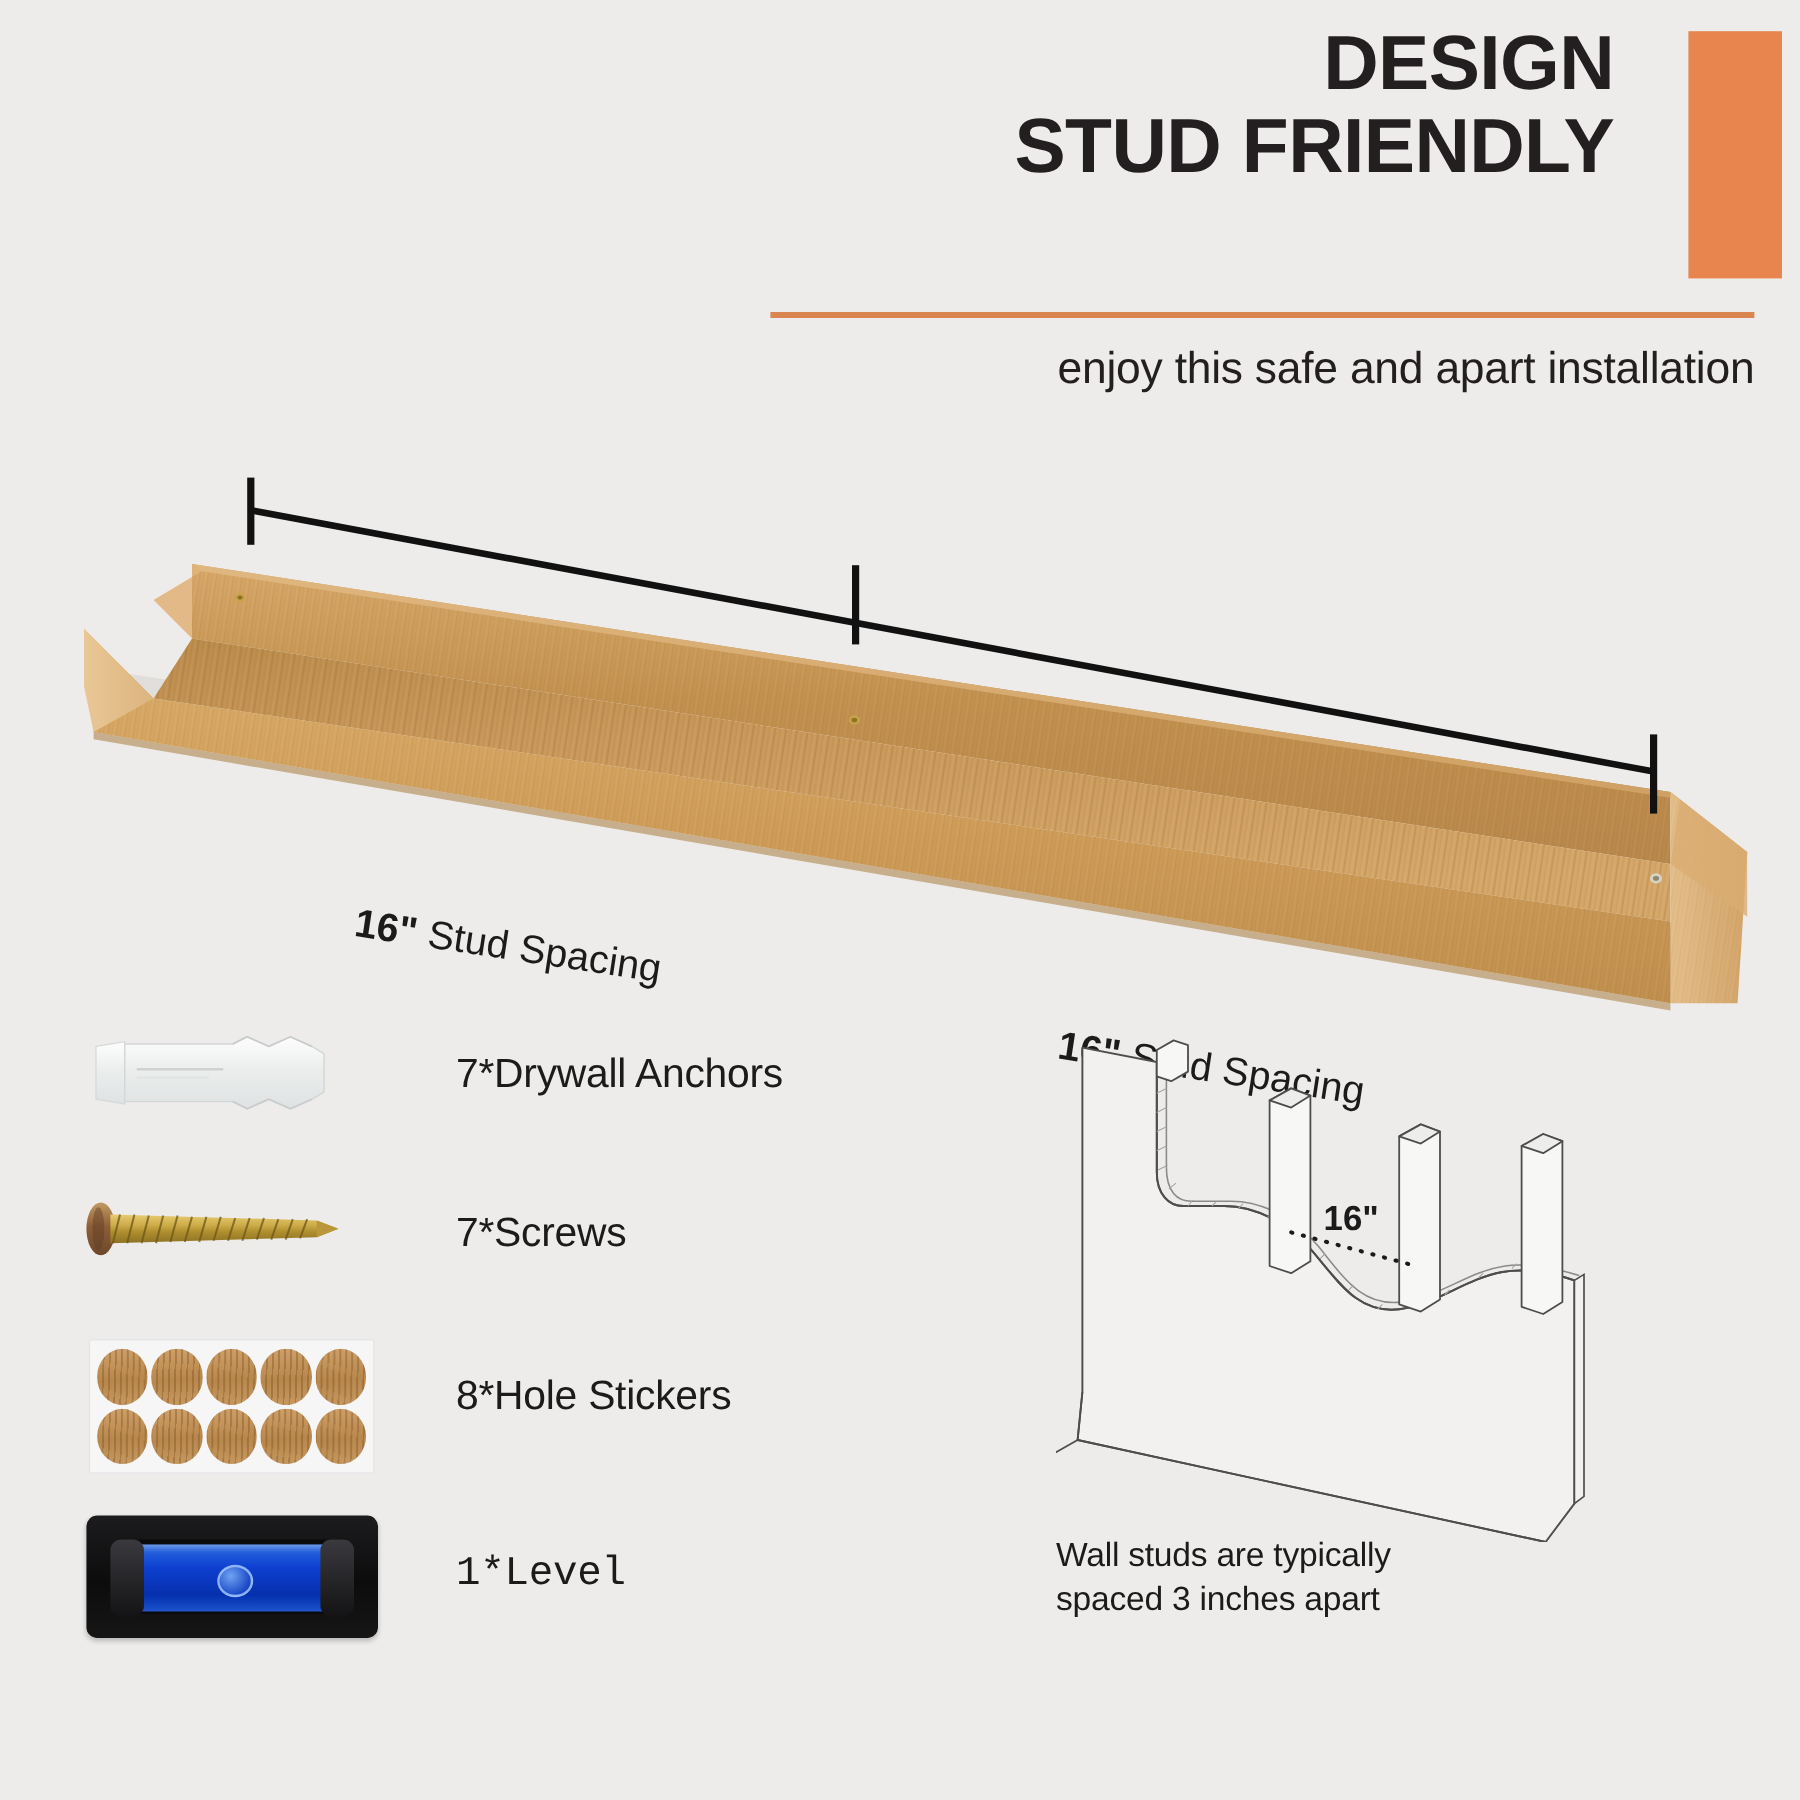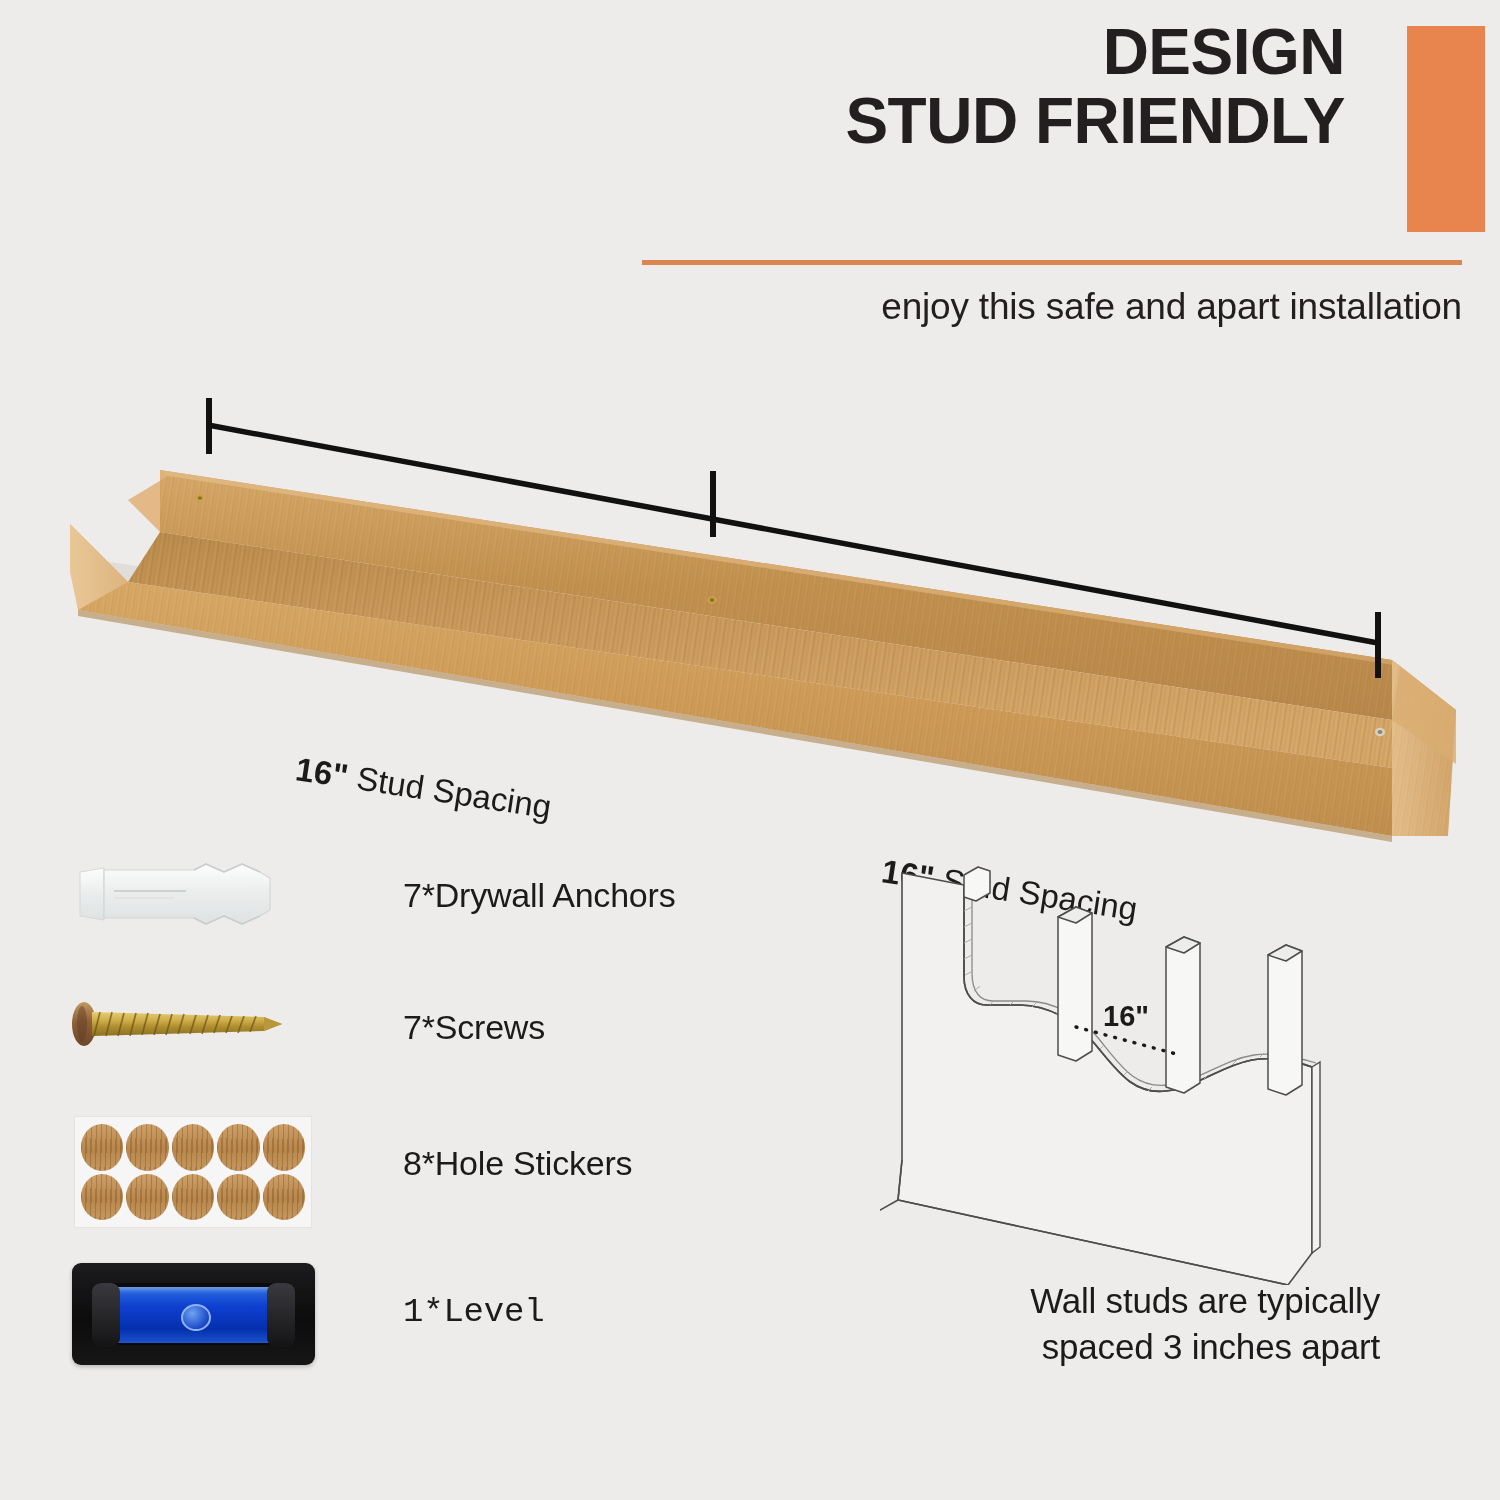--- a/index.html
+++ b/index.html
@@ -57,21 +57,21 @@
   
   .parts{position:absolute;left:60px;top:840px;width:760px;}
   .part-row{
     position:absolute;left:0;width:760px;height:110px;
     display:flex;align-items:center;
   }
   .part-icon{
     position:relative;width:260px;height:110px;flex:0 0 260px;
   }
   .part-label{
-    font-size:34px;color:#1b1b1b;margin-left:83px;letter-spacing:-0.2px;
+    font-size:34px;color:#1b1b1b;margin-left:60px;letter-spacing:-0.2px;
   }
   .r0{top:0px;} .r1{top:132px;} .r2{top:268px;} .r3{top:417px;font-family:Liberation Mono, monospace;}
 
   
   .anchor-wrap{position:absolute;left:14px;top:18px;}
   
   .screw-wrap{position:absolute;left:8px;top:26px;}
   
   .stickers{
     position:absolute;left:14px;top:8px;
@@ -117,21 +117,21 @@
     margin-left:-13px;margin-top:-11px;
     border-radius:50%;
     background:radial-gradient(circle at 36% 32%, #6fa3f2, #1b49c6 70%);
     border:2px solid rgba(160,195,255,.85);
   }
 
   
   .stud-diagram{position:absolute;left:880px;top:855px;width:500px;height:430px;}
   .stud-caption{
     position:absolute;left:880px;top:1278px;width:500px;
-    text-align:right;font-size:35px;line-height:1.32;color:#1b1b1b;
+    text-align:left;font-size:28px;line-height:1.32;color:#1b1b1b;
     letter-spacing:-0.2px;
   }
   .dim16{
     position:absolute;left:1103px;top:1000px;
     font-size:29px;font-weight:bold;color:#1b1b1b;
   }
 </style>
 </head>
 <body>
 

